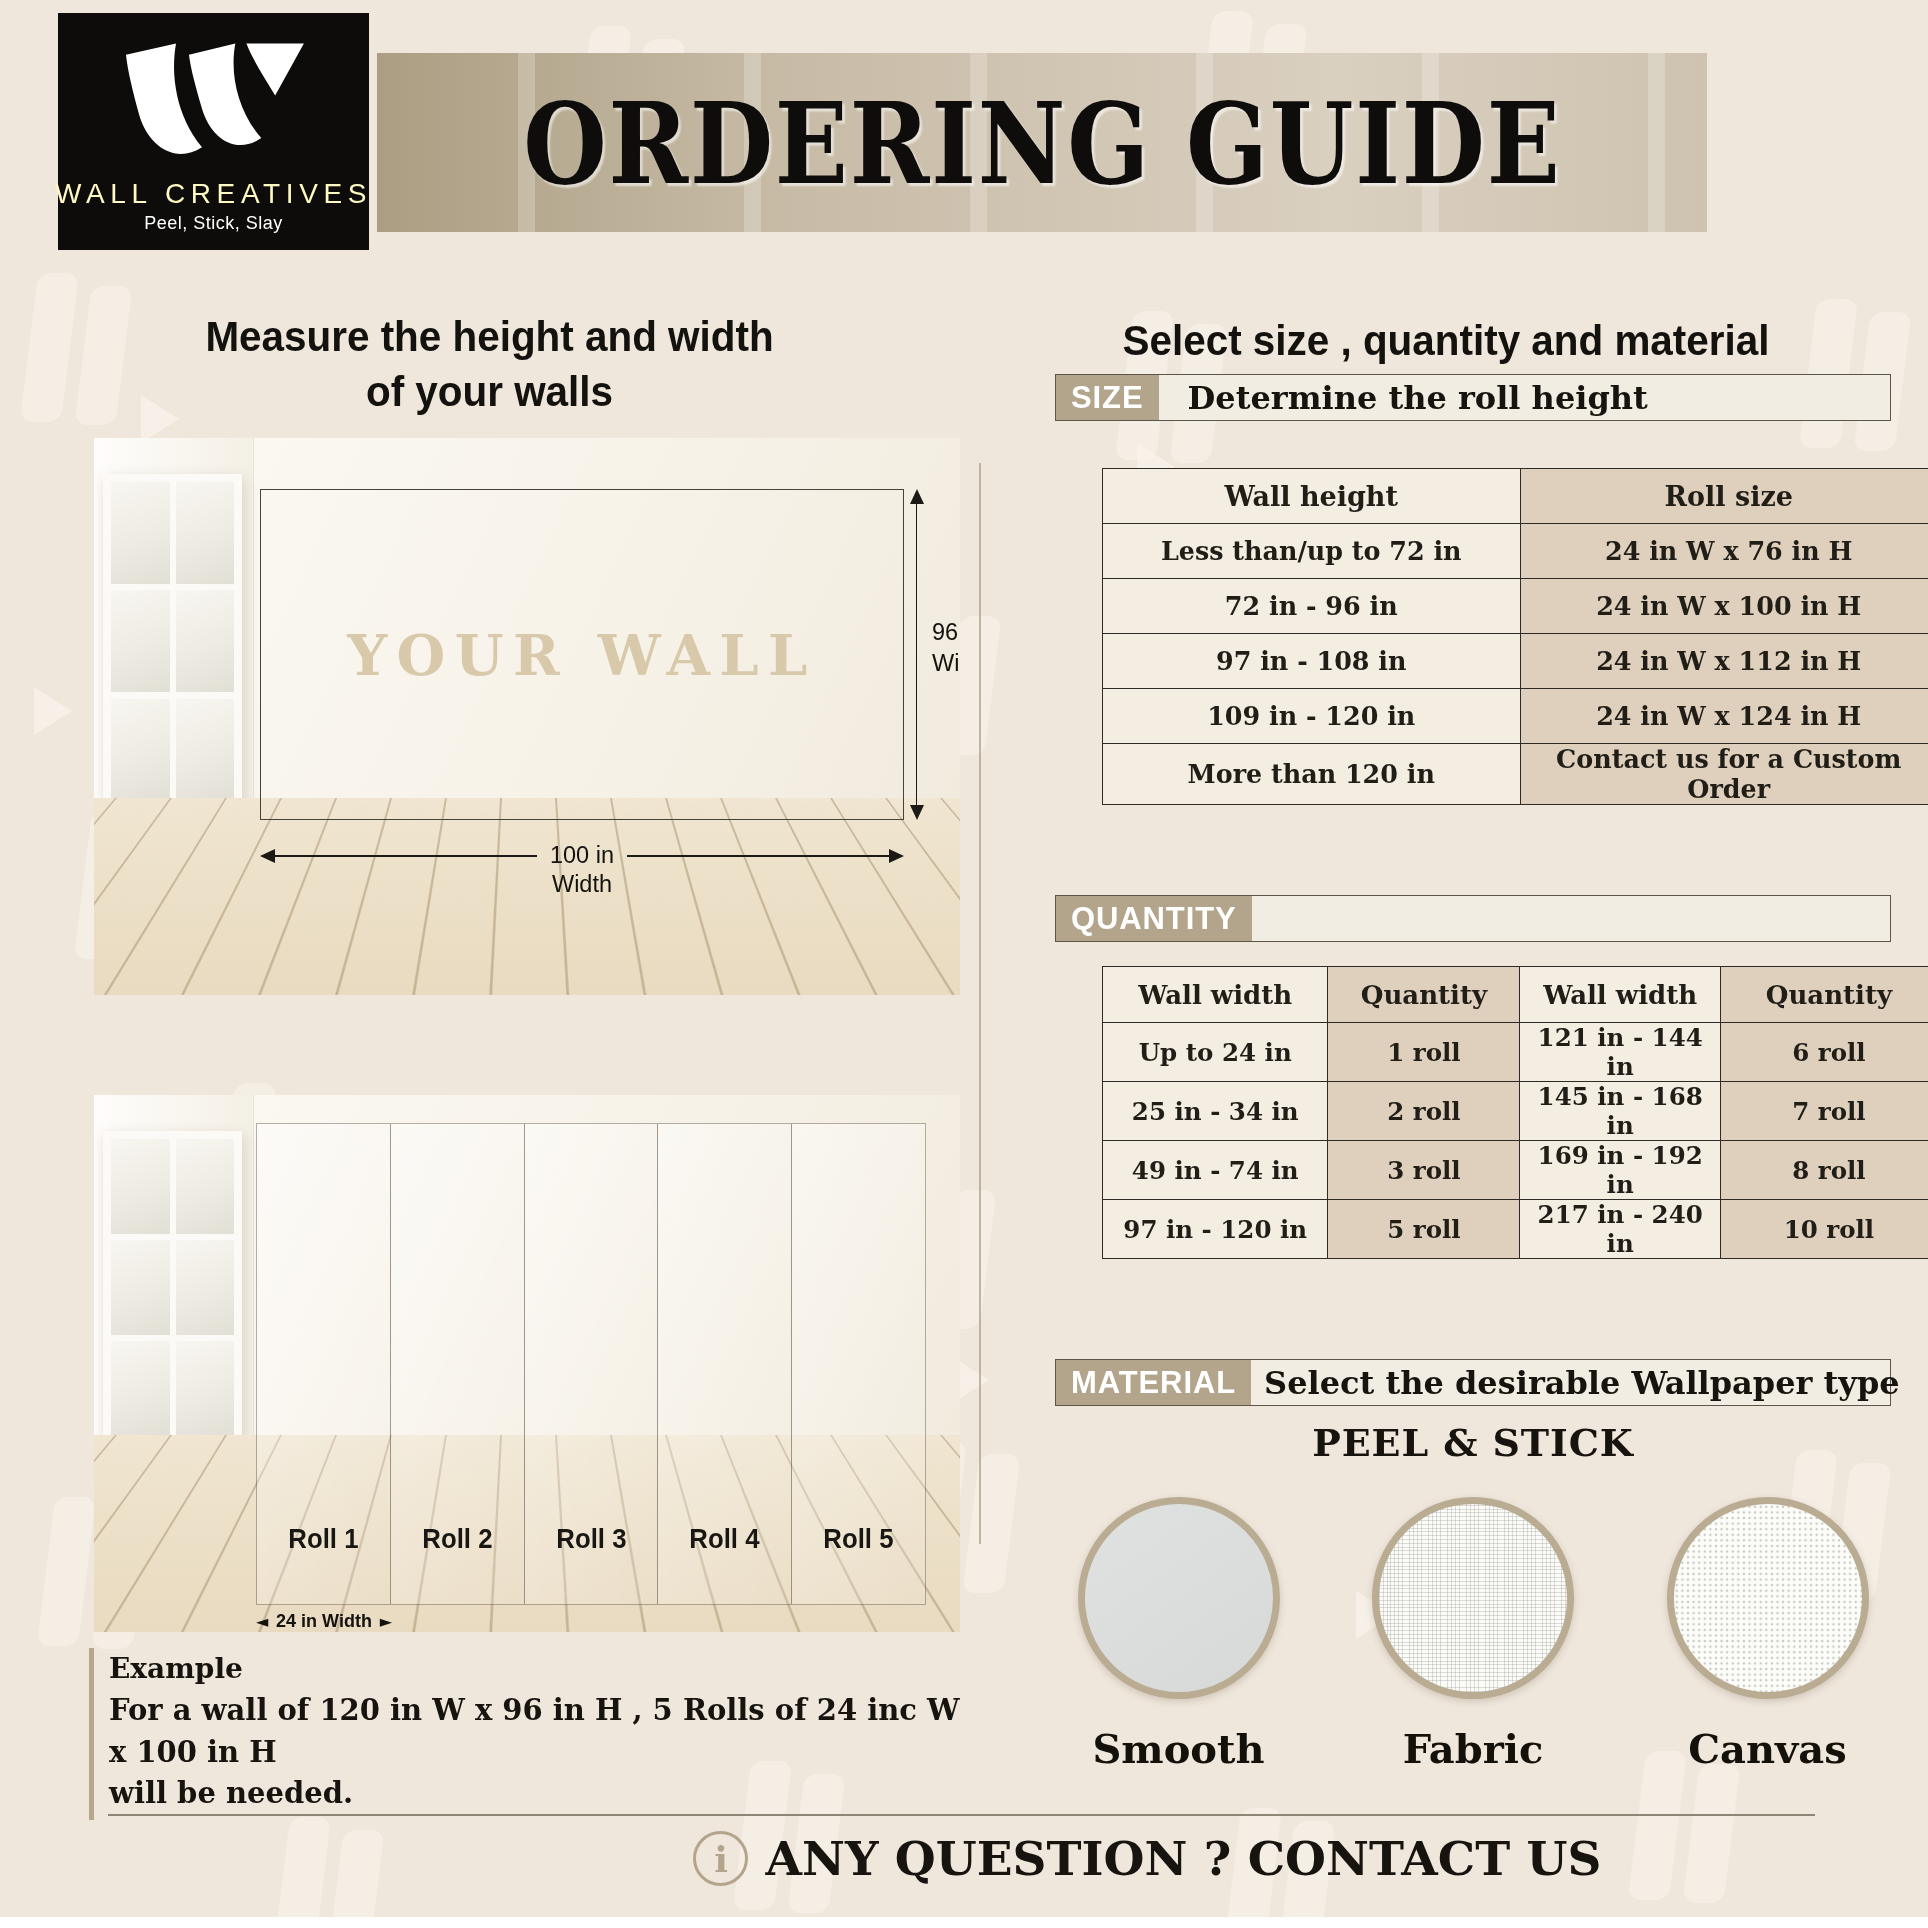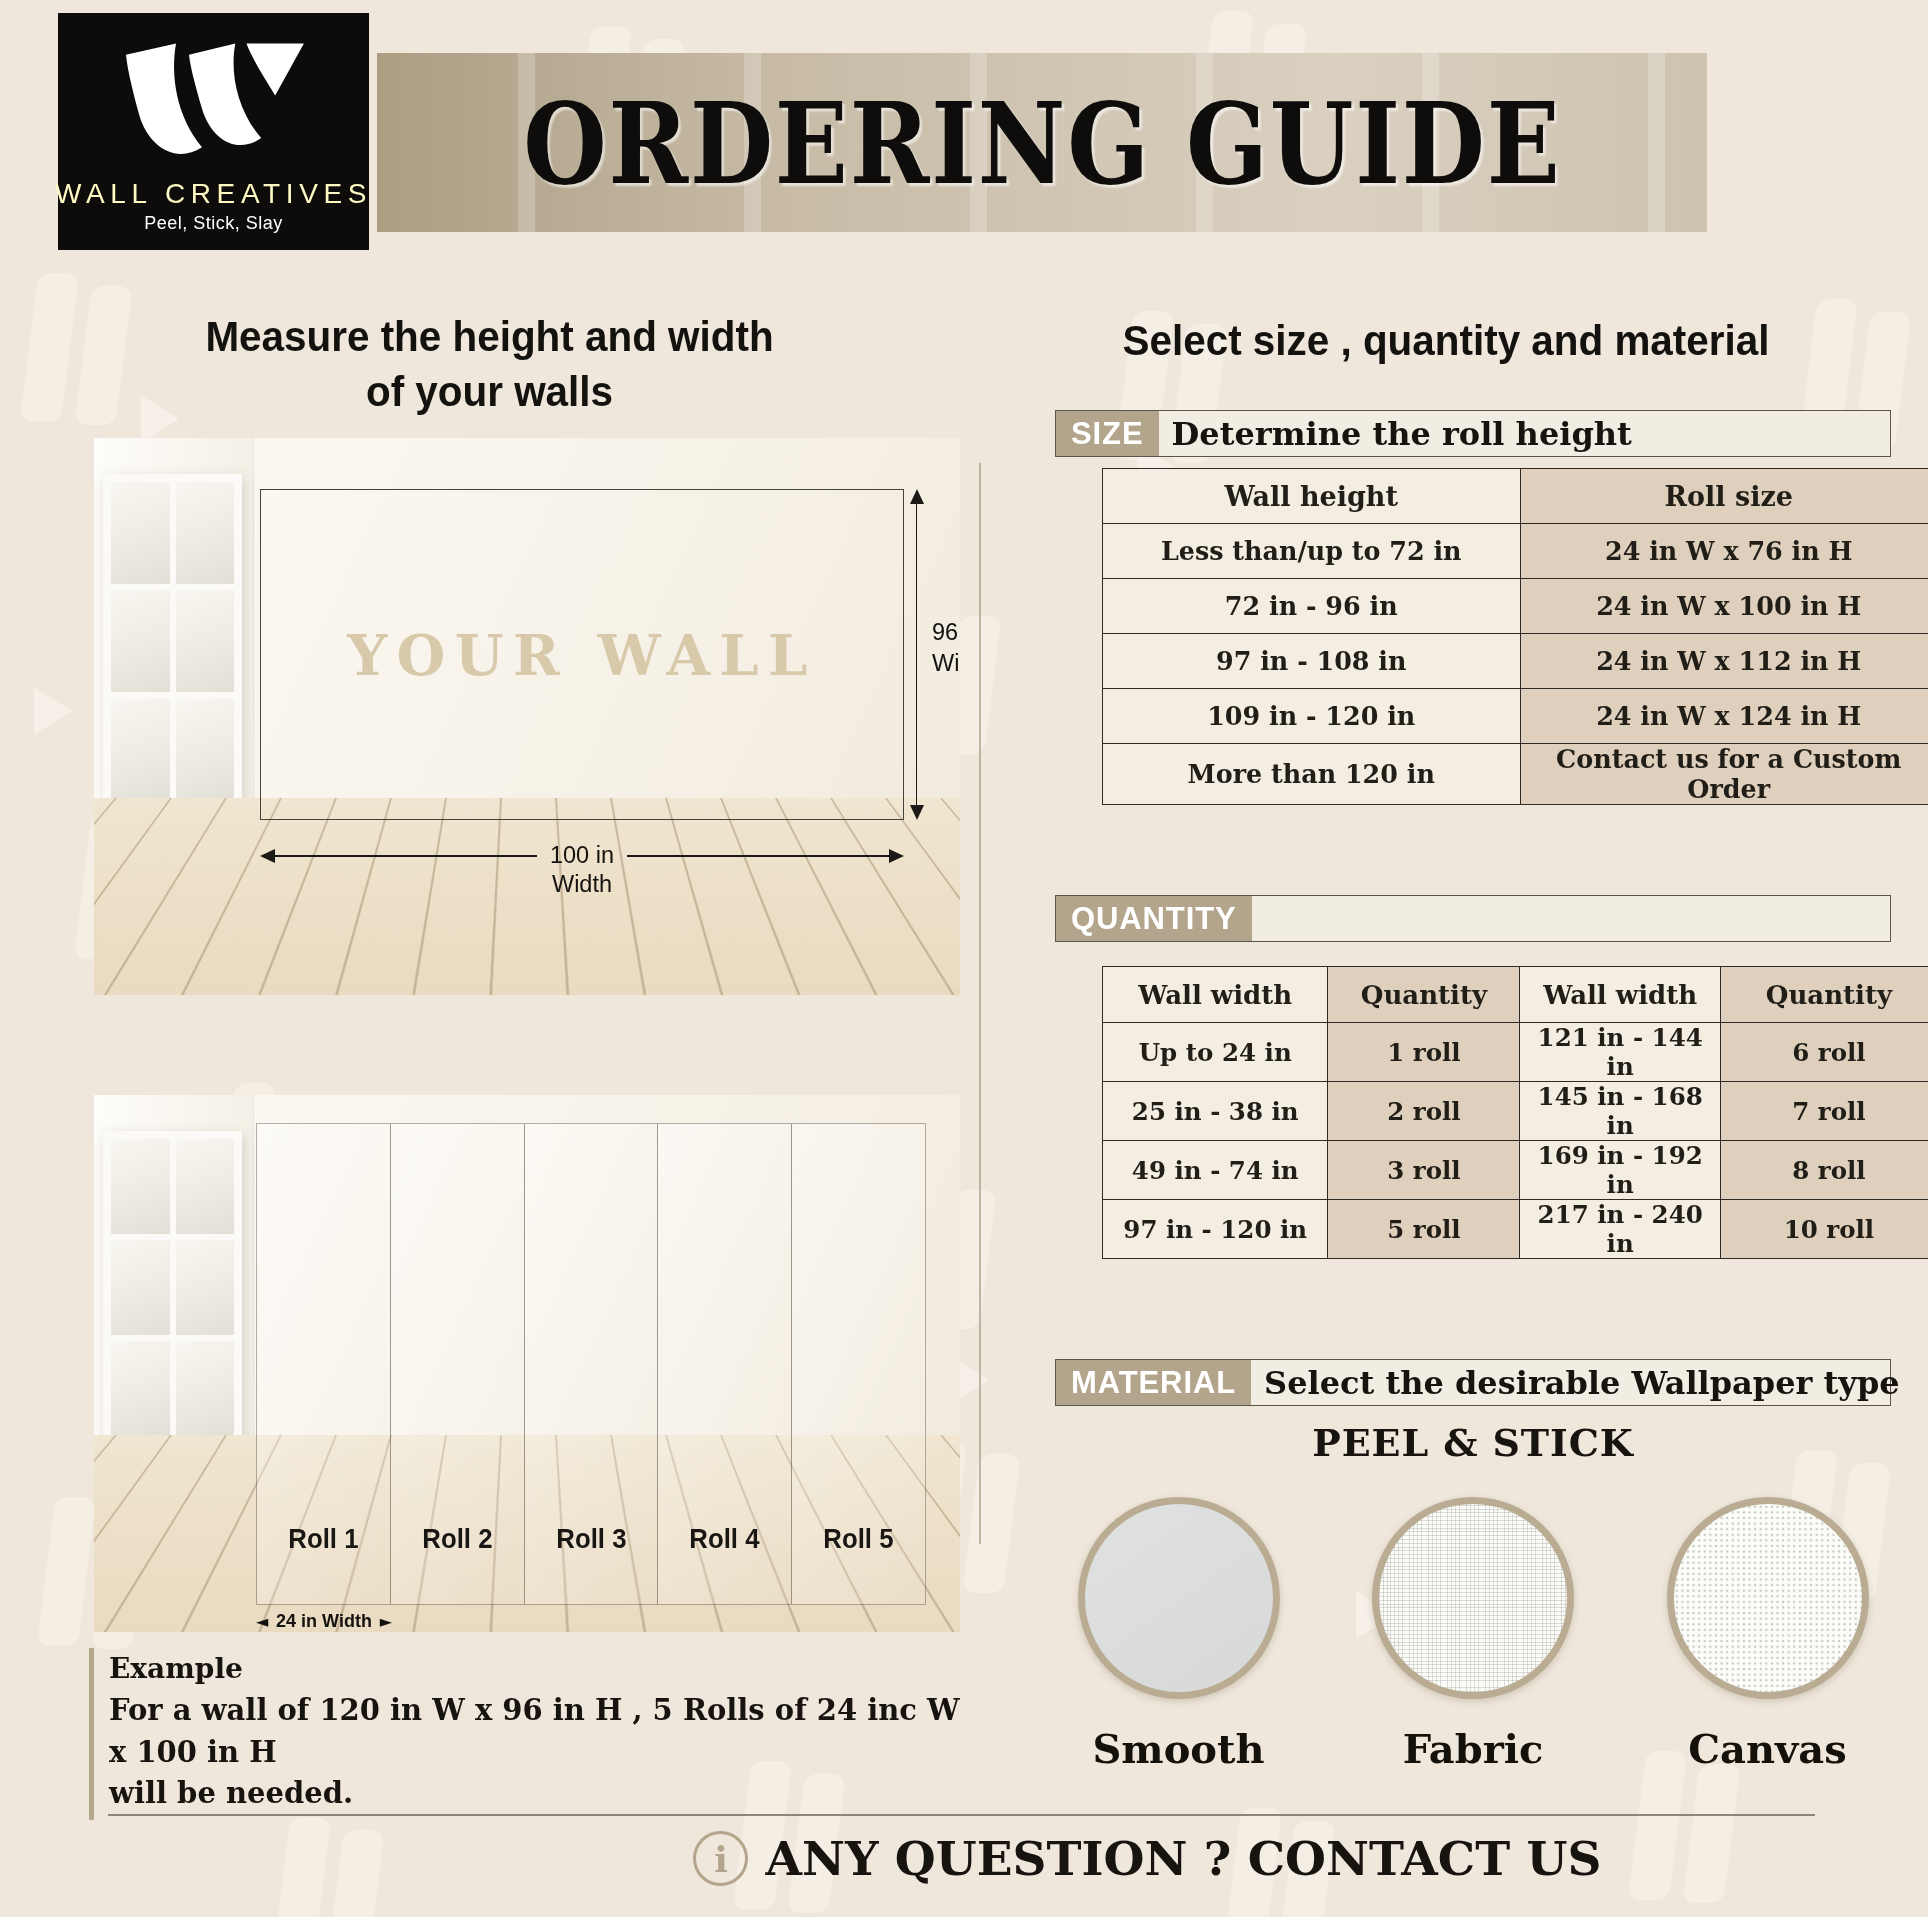--- a/index.html
+++ b/index.html
@@ -81,21 +81,21 @@
     font-family:"DejaVu Serif","Liberation Serif",serif;color:#17140f;}
   .example .ex-title{font-weight:bold;font-size:28px;margin-bottom:5.6px;}
   .example .ex-line{font-weight:bold;font-size:29px;line-height:1.42;}
 
   
   .strip{position:absolute;left:1055px;width:836px;height:47px;background:#f2ede2;border:1.9px solid #5c554a;
     display:flex;align-items:center;}
   .strip .badge{height:100%;background:var(--badge-bg);color:#fff;display:flex;align-items:center;justify-content:center;
     font-weight:bold;font-size:31px;letter-spacing:0.9px;padding:0 15px;transform:none;}
   .strip .strip-title{font-family:"DejaVu Serif","Liberation Serif",serif;font-weight:bold;font-size:32px;color:#17140f;margin-left:13px;white-space:nowrap;}
-  .strip-size{top:410px;} .strip-qty{top:895px;} .strip-mat{top:1359px;}
+  .strip-size{top:374px;gap:16px;} .strip-qty{top:895px;} .strip-mat{top:1359px;}
 
   table.tbl{position:absolute;left:1102px;width:836px;border-collapse:collapse;table-layout:fixed;
     font-family:"DejaVu Serif","Liberation Serif",serif;font-weight:bold;color:#211d17;}
   table.tbl td,table.tbl th{border:1.9px solid var(--border-dark);text-align:center;vertical-align:middle;}
   .size-tbl{top:468px;font-size:25.4px;}
   .size-tbl th{font-size:27px;}
   .size-tbl td,.size-tbl th{height:55px;}
   .qty-tbl{top:966px;font-size:24.5px;}
   .qty-tbl th{font-size:26px;height:56px;}
   .qty-tbl td{height:54px;}
@@ -300,21 +300,21 @@
       <th class="cream" style="width:24%;">Wall width</th>
       <th class="tan">Quantity</th>
     </tr>
     <tr>
           <td class="cream">Up to 24 in</td>
           <td class="tan">1 roll</td>
           <td class="cream">121 in - 144 in</td>
           <td class="tan">6 roll</td>
         </tr>
     <tr>
-          <td class="cream">25 in - 38 in</td>
+          <td class="cream">25 in - 34 in</td>
           <td class="tan">2 roll</td>
           <td class="cream">145 in - 168 in</td>
           <td class="tan">7 roll</td>
         </tr>
     <tr>
           <td class="cream">49 in - 74 in</td>
           <td class="tan">3 roll</td>
           <td class="cream">169 in - 192 in</td>
           <td class="tan">8 roll</td>
         </tr>

